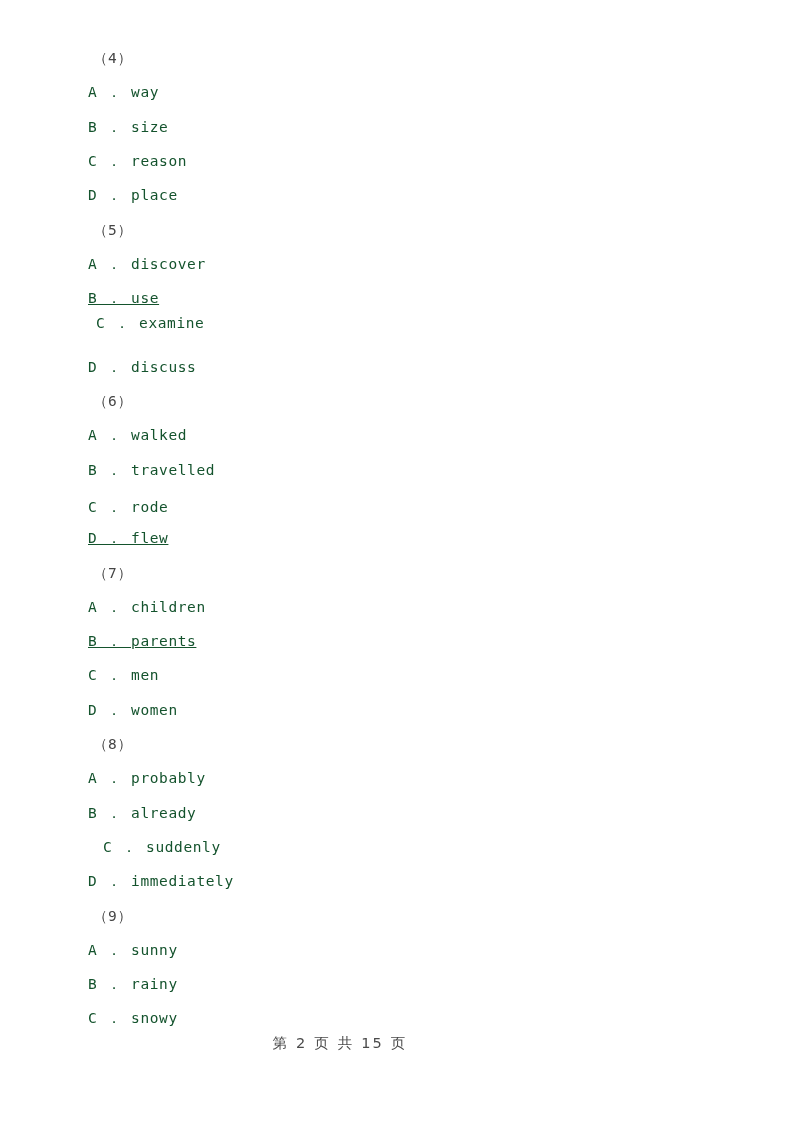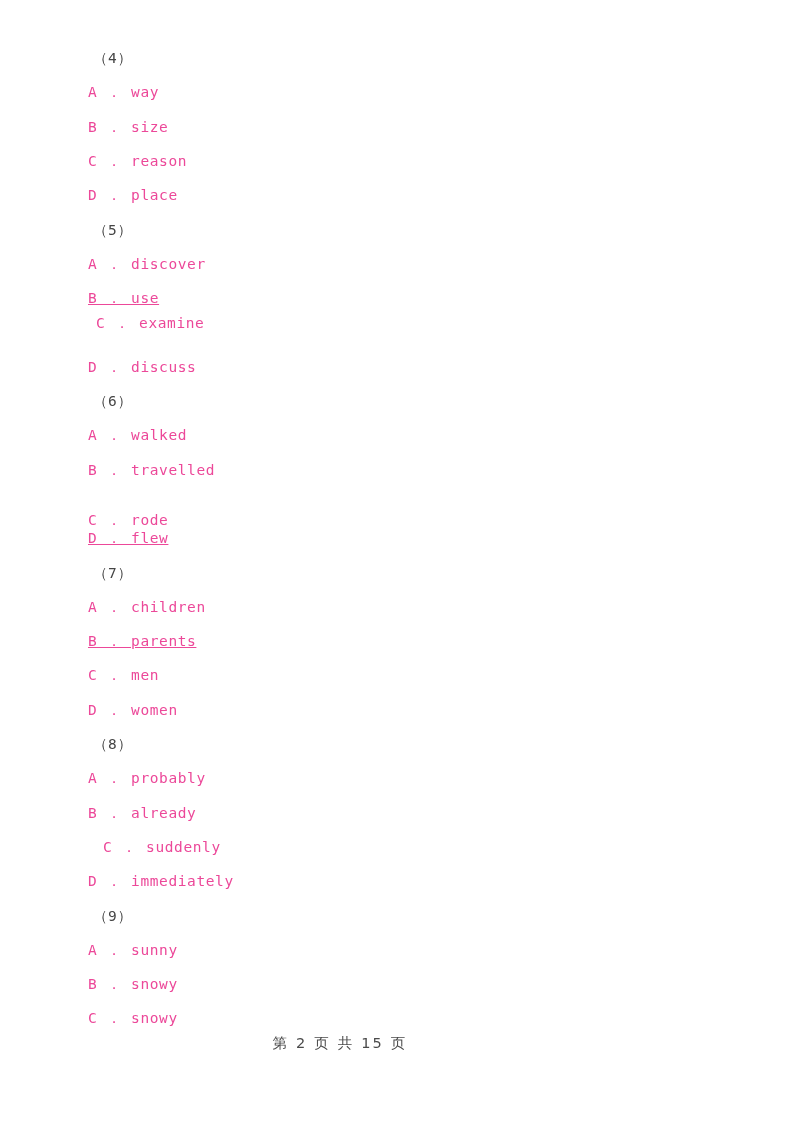--- a/index.html
+++ b/index.html
@@ -30,21 +30,21 @@
     font-size: 14.5px;
     line-height: 18px;
     letter-spacing: 0.6px;
   }
   .line.question {
     left: 93px;
     color: #454545;
   }
   .line.option {
     left: 88px;
-    color: #ec4899;
+    color: #14532d;
   }
   .footer {
     position: absolute;
     left: 0;
     top: 1034px;
     width: 680px;
     text-align: center;
     color: #4a4a4a;
     font-size: 14.5px;
     font-family: "DejaVu Sans", "Liberation Sans", sans-serif;
@@ -63,32 +63,32 @@
       <div class="line option" style="top: 151.9px;">C ． reason</div>
       <div class="line option" style="top: 186.2px;">D ． place</div>
       <div class="line question" style="top: 220.5px;">（5）</div>
       <div class="line option" style="top: 254.8px;">A ． discover</div>
       <div class="line option" style="top: 289.1px; text-decoration: underline;">B ． use</div>
       <div class="line option" style="top: 314px; margin-left: 8px;">C ． examine</div>
       <div class="line option" style="top: 357.7px;">D ． discuss</div>
       <div class="line question" style="top: 392px;">（6）</div>
       <div class="line option" style="top: 426.3px;">A ． walked</div>
       <div class="line option" style="top: 460.6px;">B ． travelled</div>
-      <div class="line option" style="top: 511px;">C ． rode</div>
+      <div class="line option" style="top: 498px;">C ． rode</div>
       <div class="line option" style="top: 529.2px; text-decoration: underline;">D ． flew</div>
       <div class="line question" style="top: 563.5px;">（7）</div>
       <div class="line option" style="top: 597.8px;">A ． children</div>
       <div class="line option" style="top: 632.1px; text-decoration: underline;">B ． parents</div>
       <div class="line option" style="top: 666.4px;">C ． men</div>
       <div class="line option" style="top: 700.7px;">D ． women</div>
       <div class="line question" style="top: 735px;">（8）</div>
       <div class="line option" style="top: 769.3px;">A ． probably</div>
       <div class="line option" style="top: 803.6px;">B ． already</div>
       <div class="line option" style="top: 837.9px; margin-left: 15px;">C ． suddenly</div>
       <div class="line option" style="top: 872.2px;">D ． immediately</div>
       <div class="line question" style="top: 906.5px;">（9）</div>
       <div class="line option" style="top: 940.8px;">A ． sunny</div>
-      <div class="line option" style="top: 975.1px;">B ． snowy</div>
+      <div class="line option" style="top: 975.1px;">B ． rainy</div>
       <div class="line option" style="top: 1009.4px;">C ． snowy</div>
     </div>
 
   <div class="footer">第 2 页 共 15 页</div>
 </div>
 
 </body></html>

